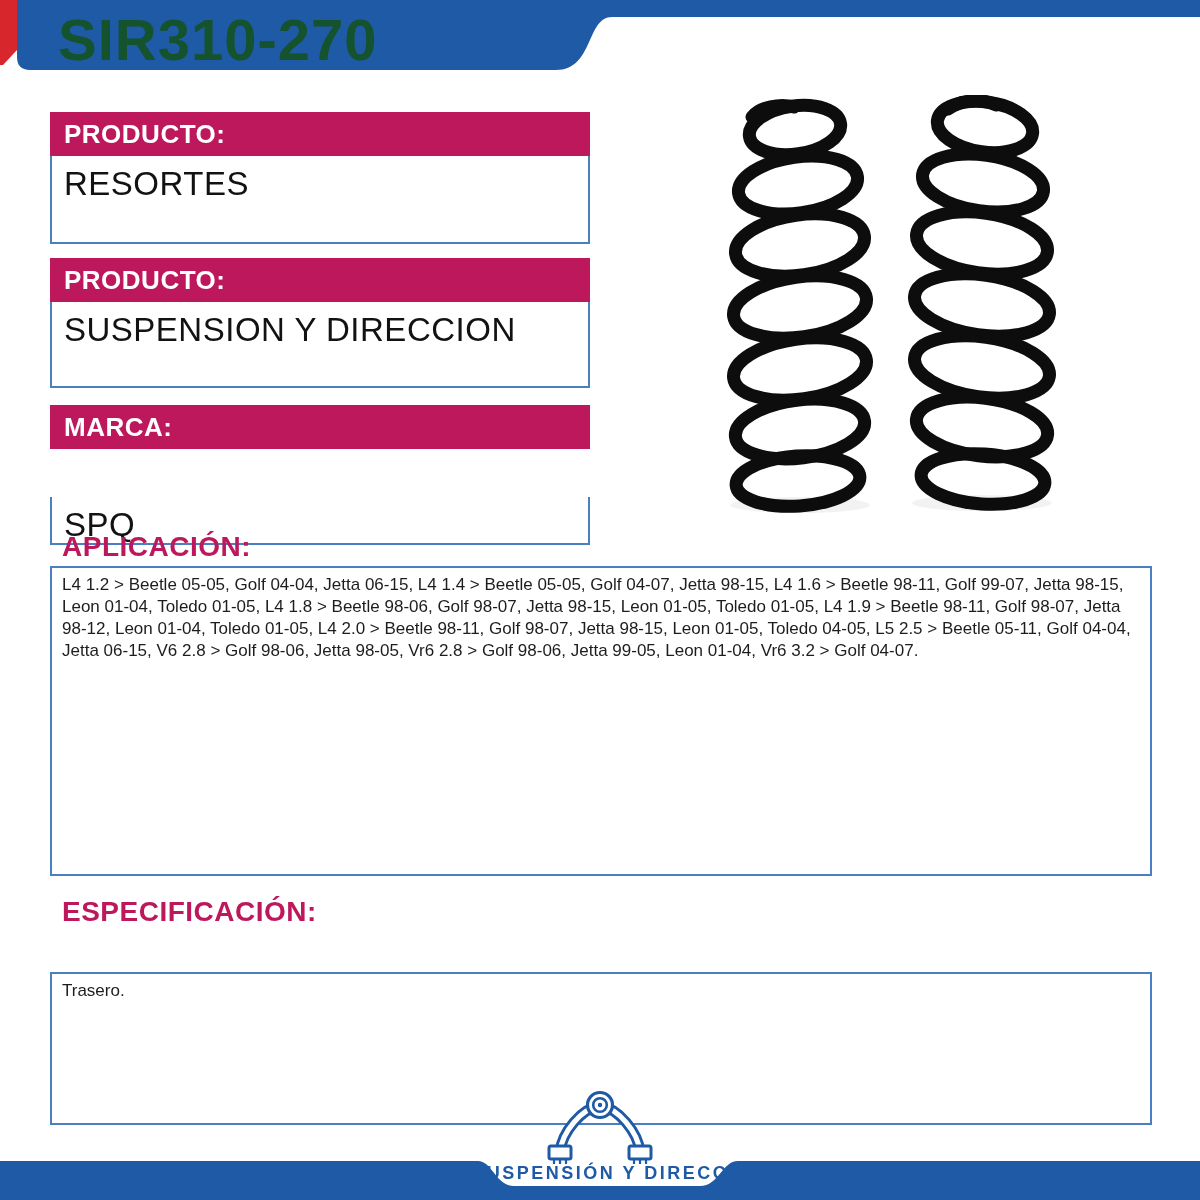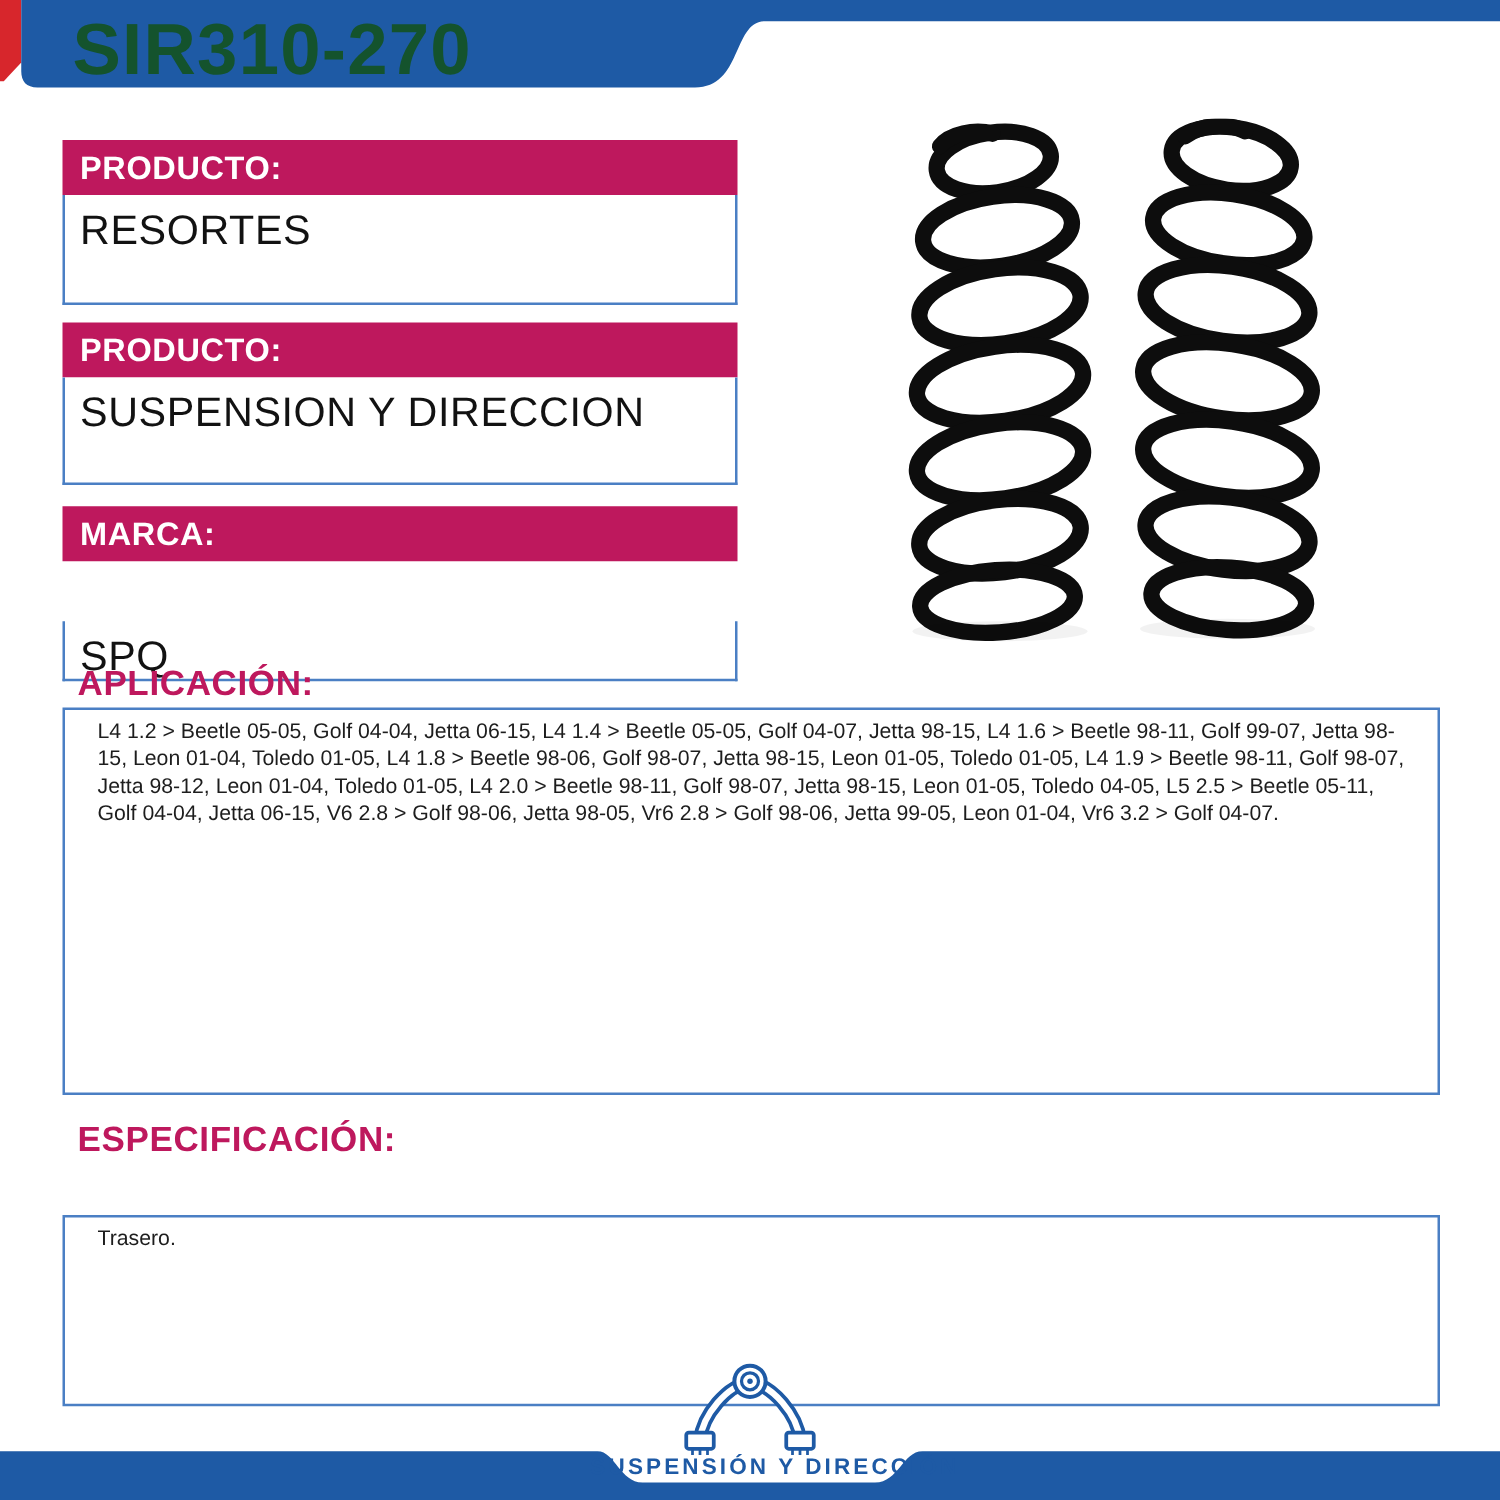--- a/index.html
+++ b/index.html
@@ -28,21 +28,21 @@
   #box-marca{top:405px;}     #box-marca .body{height:48px;margin-top:48px;}
   
   .section-title{
     position:absolute;left:62px;color:#be185d;font-size:28px;font-weight:800;letter-spacing:.5px;
   }
   #title-aplicacion{top:531px;}
   #title-especificacion{top:896px;}
   .section-box{
     position:absolute;left:50px;width:1102px;background:#fff;
     border:2px solid #4A7FC4;box-sizing:border-box;
-    font-size:17px;line-height:22px;color:#1d1d1d;padding:6px 26px;
+    font-size:17px;line-height:22px;color:#1d1d1d;padding:6px 10px;
   }
   #box-aplicacion{top:566px;height:310px;}
   #box-especificacion{top:932px;height:153px;margin-top:40px;}
   
   .springs-svg{position:absolute;left:690px;top:95px;}
   
   .footer-svg{position:absolute;left:0;top:1155px;}
   .logo-svg{position:absolute;left:540px;top:1088px;}
   .footer-brand{
     position:absolute;left:0;top:1163px;width:1200px;text-align:center;

